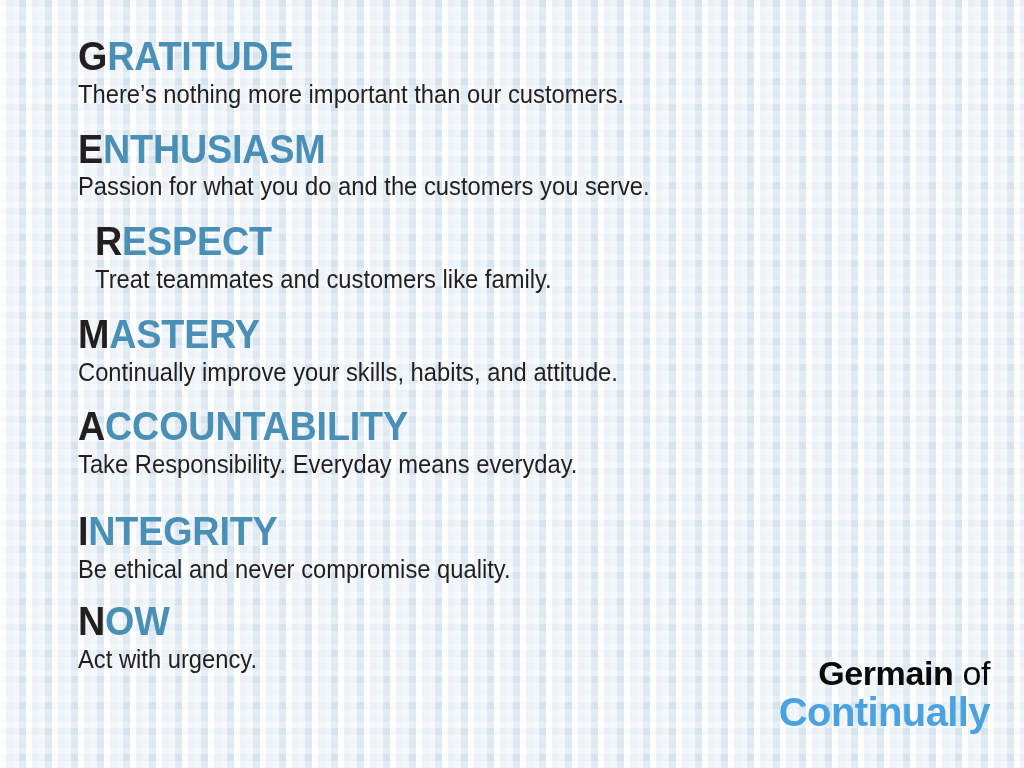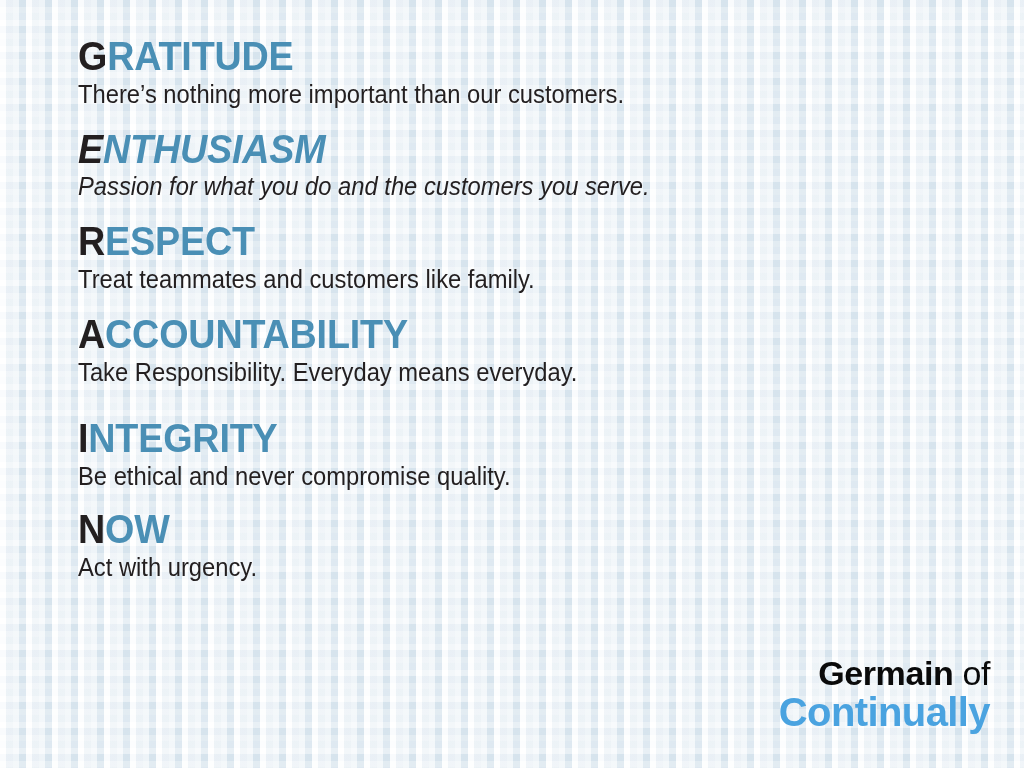--- a/index.html
+++ b/index.html
@@ -79,22 +79,22 @@
     line-height: 1.15;
     color: #231f20;
     margin: 0;
     white-space: nowrap;
     transform: scaleX(0.95);
     transform-origin: left center;
   }
 
   
   .value-block.row-0 { margin-bottom: 20px; }
-  .value-block.row-1 { margin-bottom: 20px; font-style: italic; }
-  .value-block.row-2 { margin-bottom: 20px; }
+  .value-block.row-1 { margin-bottom: 20px; }
+  .value-block.row-2 { margin-bottom: 20px; margin-left: 17px; }
   .value-block.row-3 { margin-bottom: 20px; }
   .value-block.row-4 { margin-bottom: 32px; }
   .value-block.row-5 { }
   .value-block.row-6 { margin-bottom: 0; }
 
   #brand-logo {
     position: absolute;
     right: 34px;
     bottom: 36px;
     text-align: right;
@@ -143,20 +143,24 @@
     <div class="value-block row-1">
       <div class="value-heading"><span class="initial">E</span><span class="rest">NTHUSIASM</span></div>
       <p class="value-desc">Passion for what you do and the customers you serve.</p>
     </div>
 
     <div class="value-block row-2">
       <div class="value-heading"><span class="initial">R</span><span class="rest">ESPECT</span></div>
       <p class="value-desc">Treat teammates and customers like family.</p>
     </div>
 
+    <div class="value-block row-3">
+      <div class="value-heading"><span class="initial">M</span><span class="rest">ASTERY</span></div>
+      <p class="value-desc">Continually improve your skills, habits, and attitude.</p>
+    </div>
 
     <div class="value-block row-4">
       <div class="value-heading"><span class="initial">A</span><span class="rest">CCOUNTABILITY</span></div>
       <p class="value-desc">Take Responsibility. Everyday means everyday.</p>
     </div>
 
     <div class="value-block row-5">
       <div class="value-heading"><span class="initial">I</span><span class="rest">NTEGRITY</span></div>
       <p class="value-desc">Be ethical and never compromise quality.</p>
     </div>

